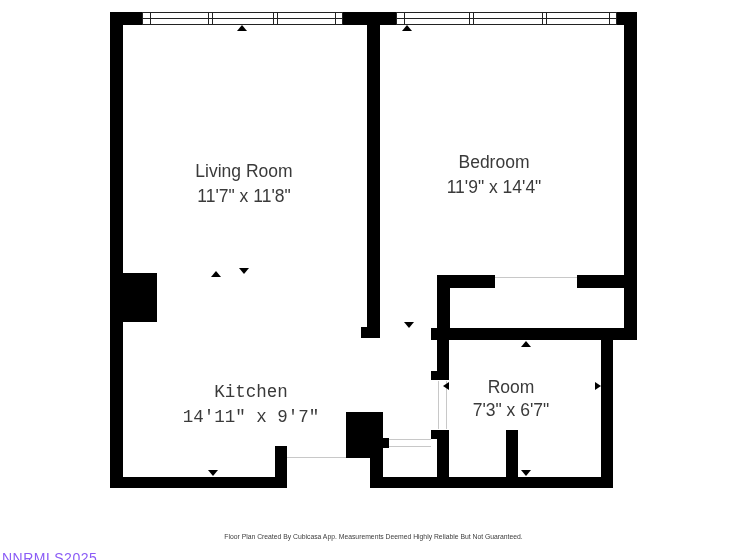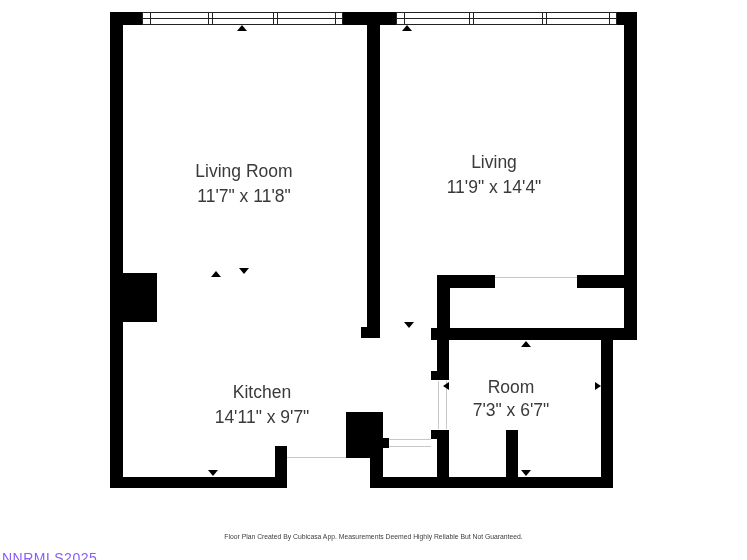--- a/index.html
+++ b/index.html
@@ -89,24 +89,24 @@
   <div class="tri-left" style="left:443px;top:382px;"></div>
   <div class="tri-right" style="left:595px;top:382px;"></div>
   <div class="tri-down" style="left:521px;top:470px;"></div>
   <div class="tri-down" style="left:208px;top:470px;"></div>
 
   <div class="room-label" style="left:134px;top:139px;width:220px;margin-top:20px;">
     <div>Living Room</div>
     <div class="dims">11'7" x 11'8"</div>
   </div>
   <div class="room-label" style="left:384px;top:150px;width:220px;">
-    <div>Living</div>
+    <div>Bedroom</div>
     <div class="dims">11'9" x 14'4"</div>
   </div>
-  <div class="room-label" style="left:152px;top:380px;width:220px;">
+  <div class="room-label" style="left:141px;top:380px;width:220px;font-family:Liberation Mono, monospace;">
     <div>Kitchen</div>
     <div class="dims">14'11" x 9'7"</div>
   </div>
   <div class="room-label" style="left:421px;top:376px;width:180px;line-height:23px;">
     <div>Room</div>
     <div class="dims">7'3" x 6'7"</div>
   </div>
 
   <div class="watermark">NNRMLS2025</div>
   <div class="footer">Floor Plan Created By Cubicasa App. Measurements Deemed Highly Reliable But Not Guaranteed.</div>

